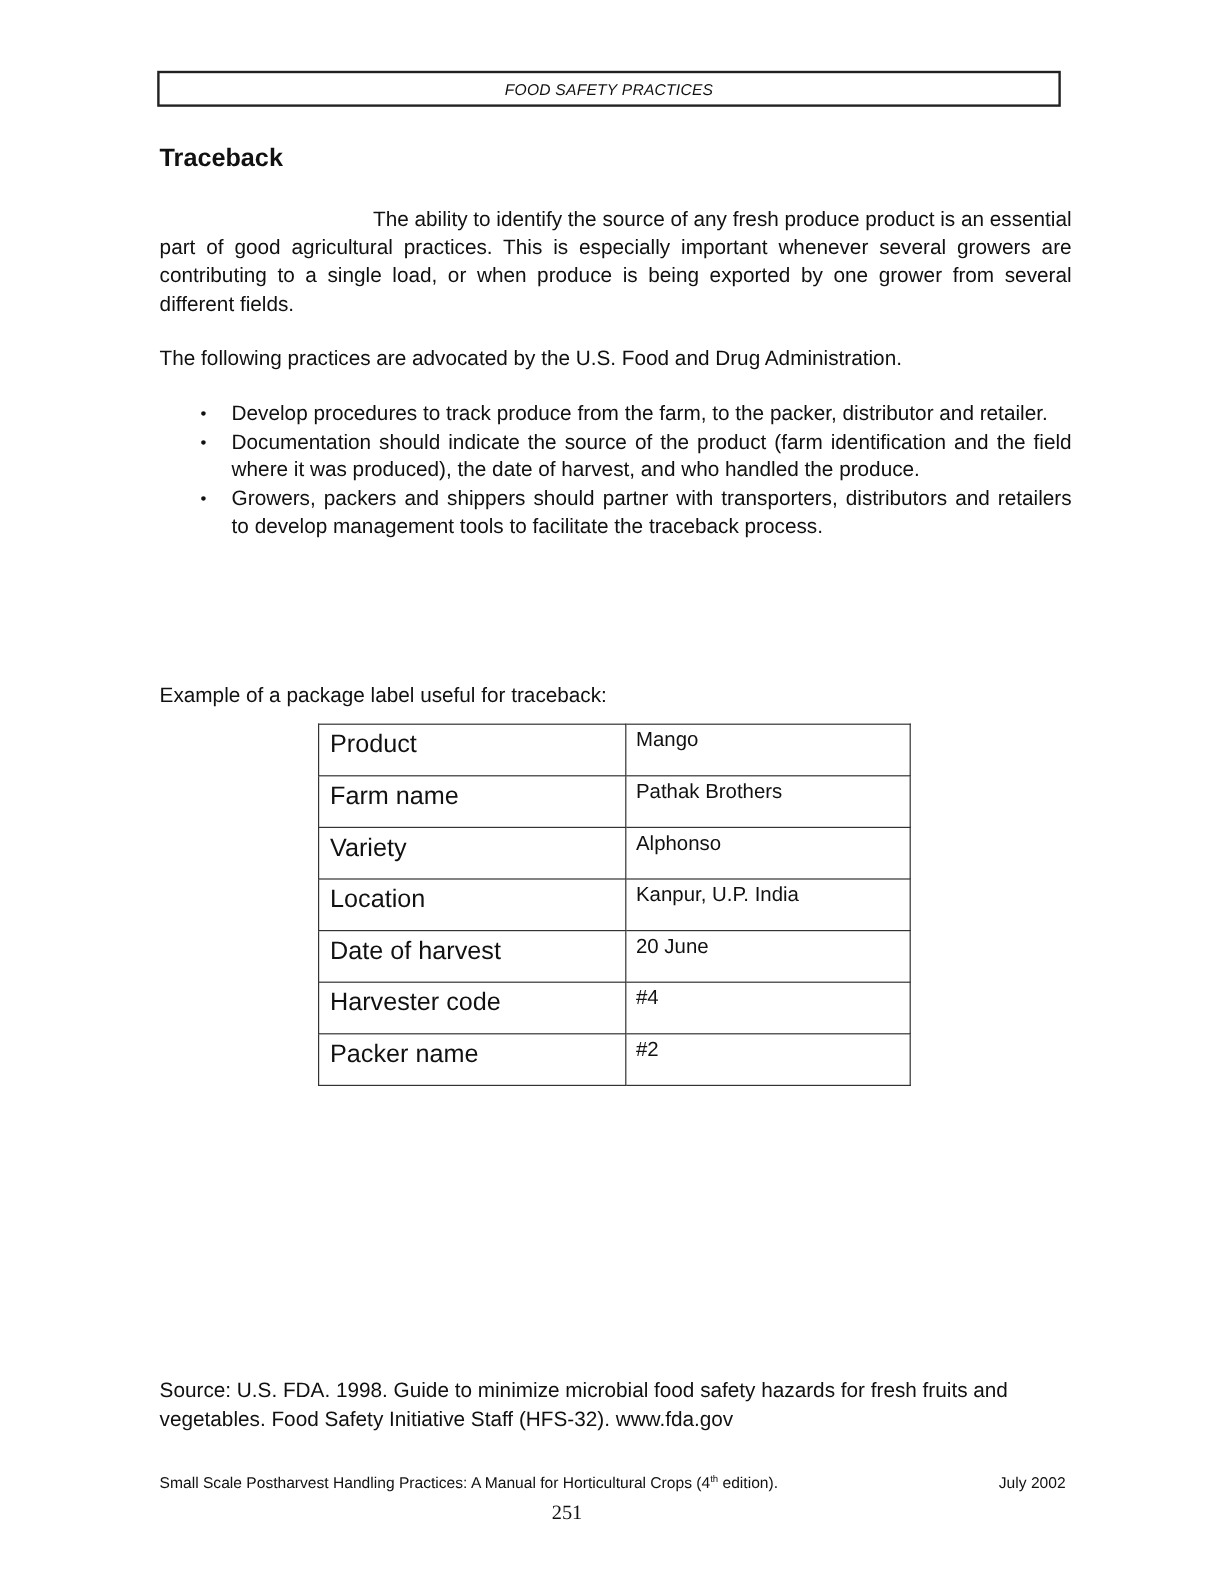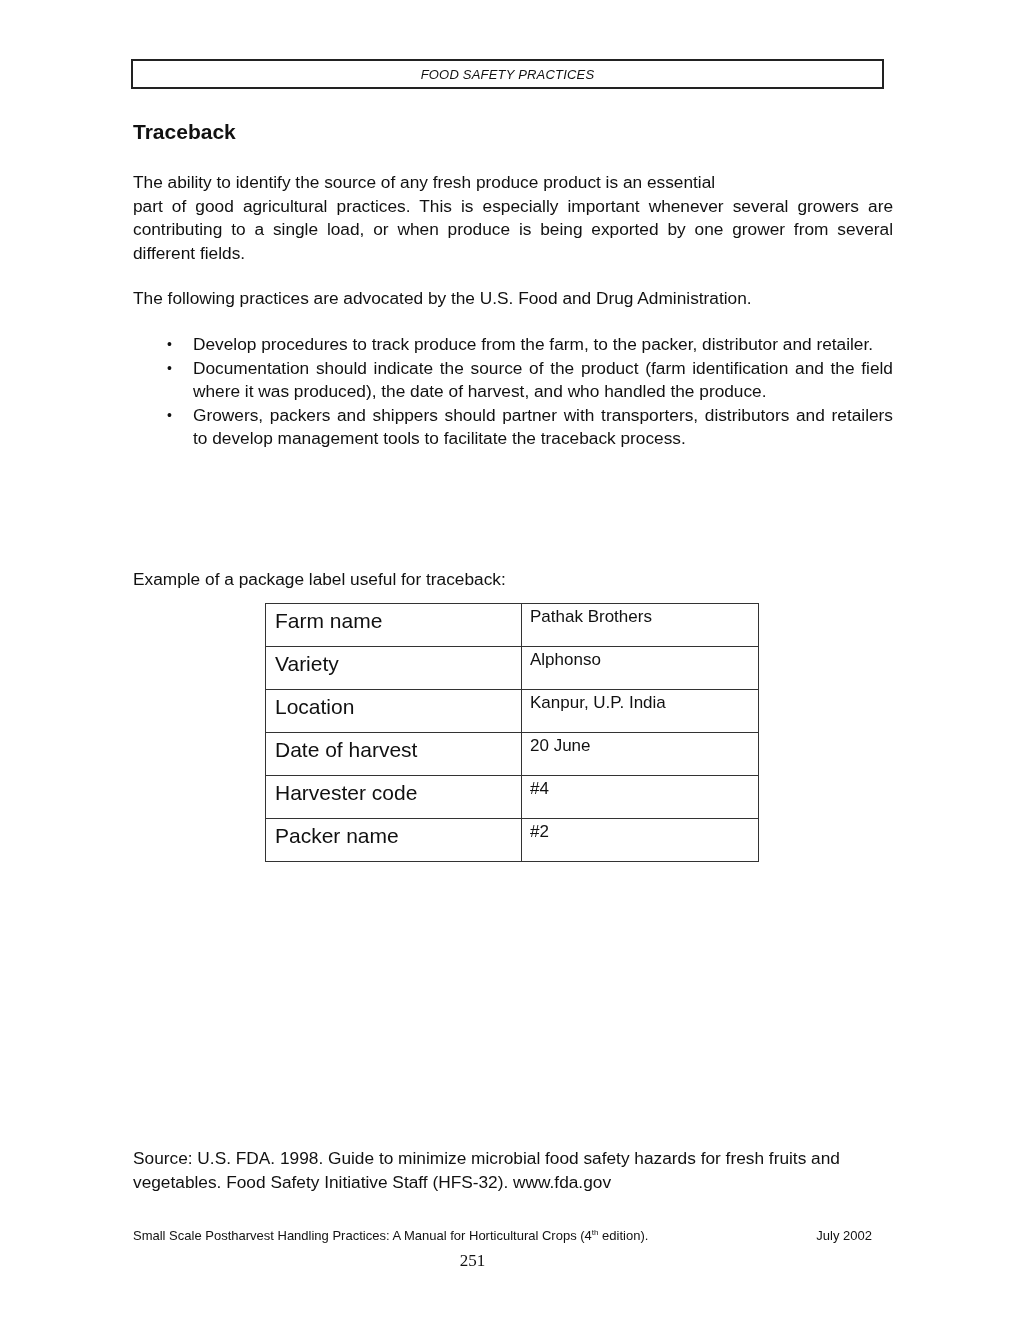--- a/index.html
+++ b/index.html
@@ -4,34 +4,34 @@
   <style>
     html, body { margin: 0; padding: 0; background: #ffffff; }
     body { width: 1024px; height: 1325px; position: relative; overflow: hidden;
            font-family: "Liberation Sans", sans-serif; color: #111; }
     .header-box { position: absolute; left: 131px; top: 59px; width: 753px; height: 30px;
                   border: 2px solid #222; box-sizing: border-box; text-align: center;
                   font-size: 13px; line-height: 27px; letter-spacing: 0.2px; font-style: italic; }
     .title { position: absolute; left: 133px; top: 120px; font-size: 21px; font-weight: bold; margin: 0; }
     .para { position: absolute; left: 133px; width: 760px; font-size: 17.3px; line-height: 23.5px; margin: 0; }
     .p1 { top: 171px; text-align: justify; }
-    .p1 .l1 { display: block; text-align: left; }
+    .p1 .l1 { display: block; text-align: right; }
     .p2 { top: 287px; }
     .bullets { position: absolute; left: 160px; top: 333px; width: 733px; margin: 0; padding: 0; list-style: none;
                font-size: 17.3px; line-height: 23.5px; }
     .bullets li { position: relative; padding-left: 33px; text-align: justify; }
     .bullets .dot { position: absolute; left: 7px; top: 0; font-size: 14px; }
     .p3 { top: 568px; }
     table.label { position: absolute; left: 265px; top: 603px; width: 494px; border-collapse: collapse; }
     table.label td { border: 1.5px solid #333; height: 38px; vertical-align: top; padding: 0; }
     table.label td.k { width: 246px; font-size: 21px; padding: 4px 0 0 9px; line-height: 26px; }
     table.label td.v { font-size: 17px; padding: 2px 0 0 8px; line-height: 22px; }
     .source { position: absolute; left: 133px; top: 1147px; width: 760px; font-size: 17.3px; line-height: 23.5px; margin: 0; }
     .footer { position: absolute; left: 133px; top: 1228px; width: 755px; font-size: 13px; }
-    .footer .right { position: absolute; right: 16px; top: 0; }
+    .footer .right { position: absolute; right: 0; top: 0; }
     .footer sup { font-size: 8px; }
     .page-num { position: absolute; left: 0; width: 945px; text-align: center; top: 1251px;
                 font-family: "Liberation Serif", serif; font-size: 17px; }
   </style>
 </head>
 <body>
 
 <div class="header-box">
   <span>FOOD SAFETY PRACTICES</span>
 </div>
@@ -47,20 +47,24 @@
 <ul class="bullets">
   <li><span class="dot">•</span><span>Develop procedures to track produce from the farm, to the packer, distributor and retailer.</span></li>
   <li><span class="dot">•</span><span>Documentation should indicate the source of the product (farm identification and the field where it was produced), the date of harvest, and who handled the produce.</span></li>
   <li><span class="dot">•</span><span>Growers, packers and shippers should partner with transporters, distributors and retailers to develop management tools to facilitate the traceback process.</span></li>
 </ul>
 
 <p class="para p3">Example of a package label useful for traceback:</p>
 
 <table class="label">
   <tbody>
+      <tr>
+        <td class="k">Product</td>
+        <td class="v">Mango</td>
+      </tr>
   <tr>
         <td class="k">Farm name</td>
         <td class="v">Pathak Brothers</td>
       </tr>
   <tr>
         <td class="k">Variety</td>
         <td class="v">Alphonso</td>
       </tr>
   <tr>
         <td class="k">Location</td>

